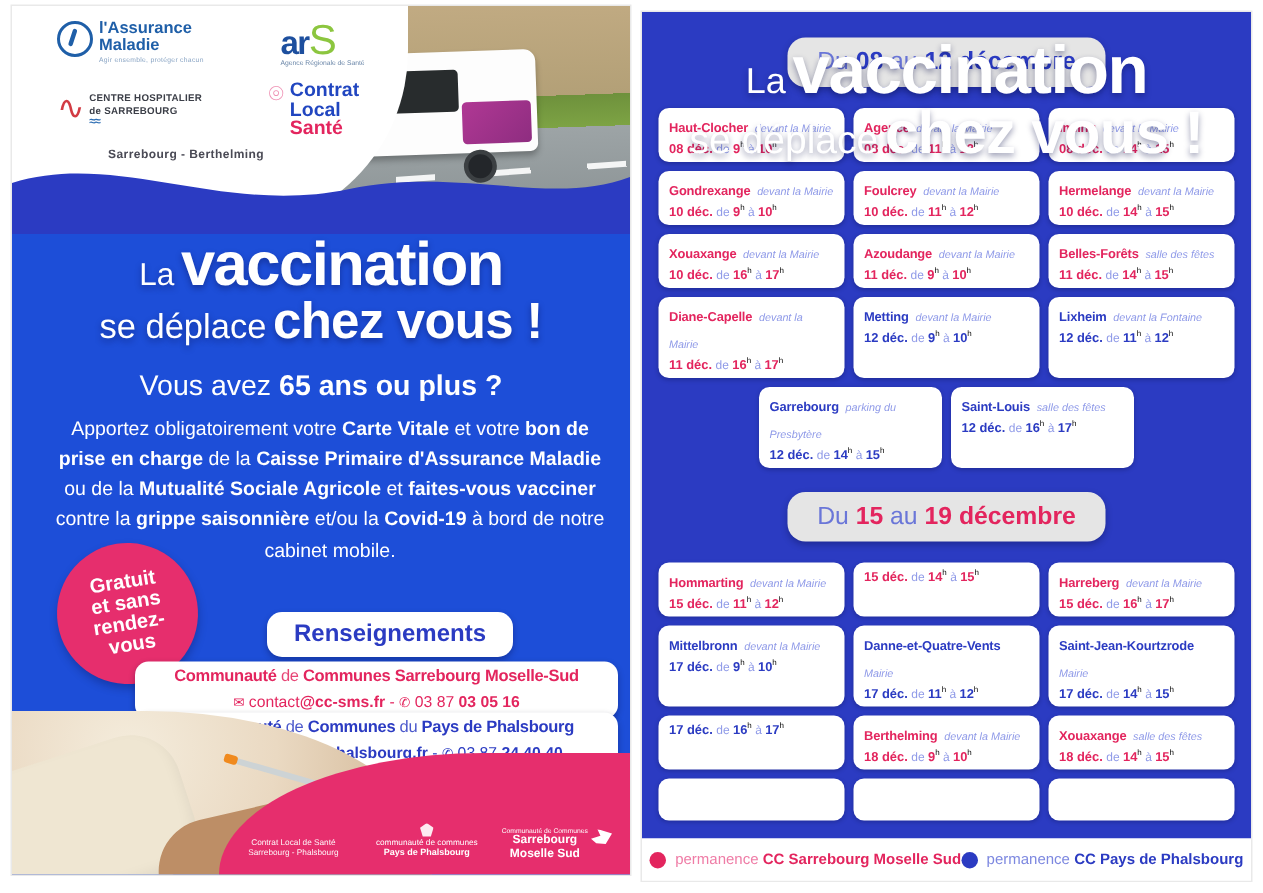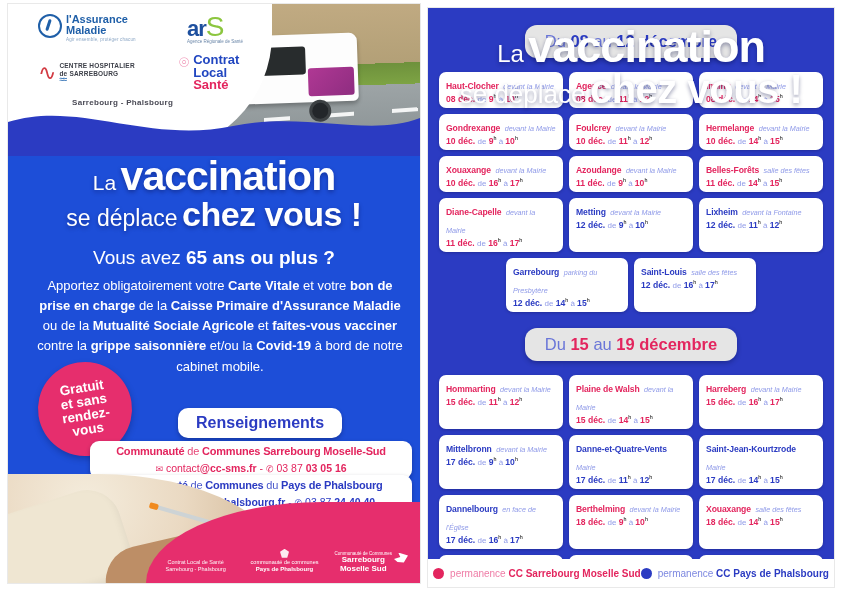--- a/index.html
+++ b/index.html
@@ -177,21 +177,21 @@
       </div>
       <div class="logo-cls">
         <span class="cls-glyph">⌾</span>
         <span class="cls-words">
           <span>Contrat</span><br>
           <span>Local</span><br>
           <span class="cls-sante">Santé</span>
         </span>
       </div>
     </div>
-    <div class="cls-sub">Sarrebourg - Phalsbourg</div>
+    <div class="cls-sub">Sarrebourg - Berthelming</div>
   </div>
 
   <svg class="lp-wave" viewBox="0 0 412 52" preserveAspectRatio="none">
     <path d="M0,52 L0,18 C70,-4 140,40 225,22 C300,7 360,34 412,14 L412,52 Z" fill="#2b3bc2"></path>
   </svg>
 
   <div id="lp-title" class="title-block">
     <div class="t-line">
       <span class="t-lead">La</span>
       <span class="t-main">vaccination</span>
@@ -344,41 +344,39 @@
     <div id="pill-2" class="pill">
       <span class="pill-lt">Du </span><span class="pill-b-pink">15</span><span class="pill-lt"> au </span><span class="pill-b-pink">19 décembre</span>
     </div>
 
     <div id="grid-s2" class="card-grid">
         <div class="card card-sms">
           <div><span class="town">Hommarting</span> <span class="venue">devant la Mairie</span></div>
           <div class="line2"><span class="date">15 déc.</span> <span class="lt">de </span><span class="tm">11</span><sup>h</sup><span class="lt"> à </span><span class="tm">12</span><sup>h</sup></div>
         </div>
         <div class="card card-sms">
-          <div><span class="town">Plaine de Walsh</span> <span class="venue">devant la Mairie</span></div>
           <div class="line2"><span class="date">15 déc.</span> <span class="lt">de </span><span class="tm">14</span><sup>h</sup><span class="lt"> à </span><span class="tm">15</span><sup>h</sup></div>
         </div>
         <div class="card card-sms">
           <div><span class="town">Harreberg</span> <span class="venue">devant la Mairie</span></div>
           <div class="line2"><span class="date">15 déc.</span> <span class="lt">de </span><span class="tm">16</span><sup>h</sup><span class="lt"> à </span><span class="tm">17</span><sup>h</sup></div>
         </div>
         <div class="card card-pp">
           <div><span class="town">Mittelbronn</span> <span class="venue">devant la Mairie</span></div>
           <div class="line2"><span class="date">17 déc.</span> <span class="lt">de </span><span class="tm">9</span><sup>h</sup><span class="lt"> à </span><span class="tm">10</span><sup>h</sup></div>
         </div>
         <div class="card card-pp">
           <div><span class="town">Danne-et-Quatre-Vents</span> <span class="venue">Mairie</span></div>
           <div class="line2"><span class="date">17 déc.</span> <span class="lt">de </span><span class="tm">11</span><sup>h</sup><span class="lt"> à </span><span class="tm">12</span><sup>h</sup></div>
         </div>
         <div class="card card-pp">
           <div><span class="town">Saint-Jean-Kourtzrode</span> <span class="venue">Mairie</span></div>
           <div class="line2"><span class="date">17 déc.</span> <span class="lt">de </span><span class="tm">14</span><sup>h</sup><span class="lt"> à </span><span class="tm">15</span><sup>h</sup></div>
         </div>
         <div class="card card-pp">
-          <div><span class="town">Dannelbourg</span> <span class="venue">en face de l'Église</span></div>
           <div class="line2"><span class="date">17 déc.</span> <span class="lt">de </span><span class="tm">16</span><sup>h</sup><span class="lt"> à </span><span class="tm">17</span><sup>h</sup></div>
         </div>
         <div class="card card-sms">
           <div><span class="town">Berthelming</span> <span class="venue">devant la Mairie</span></div>
           <div class="line2"><span class="date">18 déc.</span> <span class="lt">de </span><span class="tm">9</span><sup>h</sup><span class="lt"> à </span><span class="tm">10</span><sup>h</sup></div>
         </div>
         <div class="card card-sms">
           <div><span class="town">Xouaxange</span> <span class="venue">salle des fêtes</span></div>
           <div class="line2"><span class="date">18 déc.</span> <span class="lt">de </span><span class="tm">14</span><sup>h</sup><span class="lt"> à </span><span class="tm">15</span><sup>h</sup></div>
         </div>

